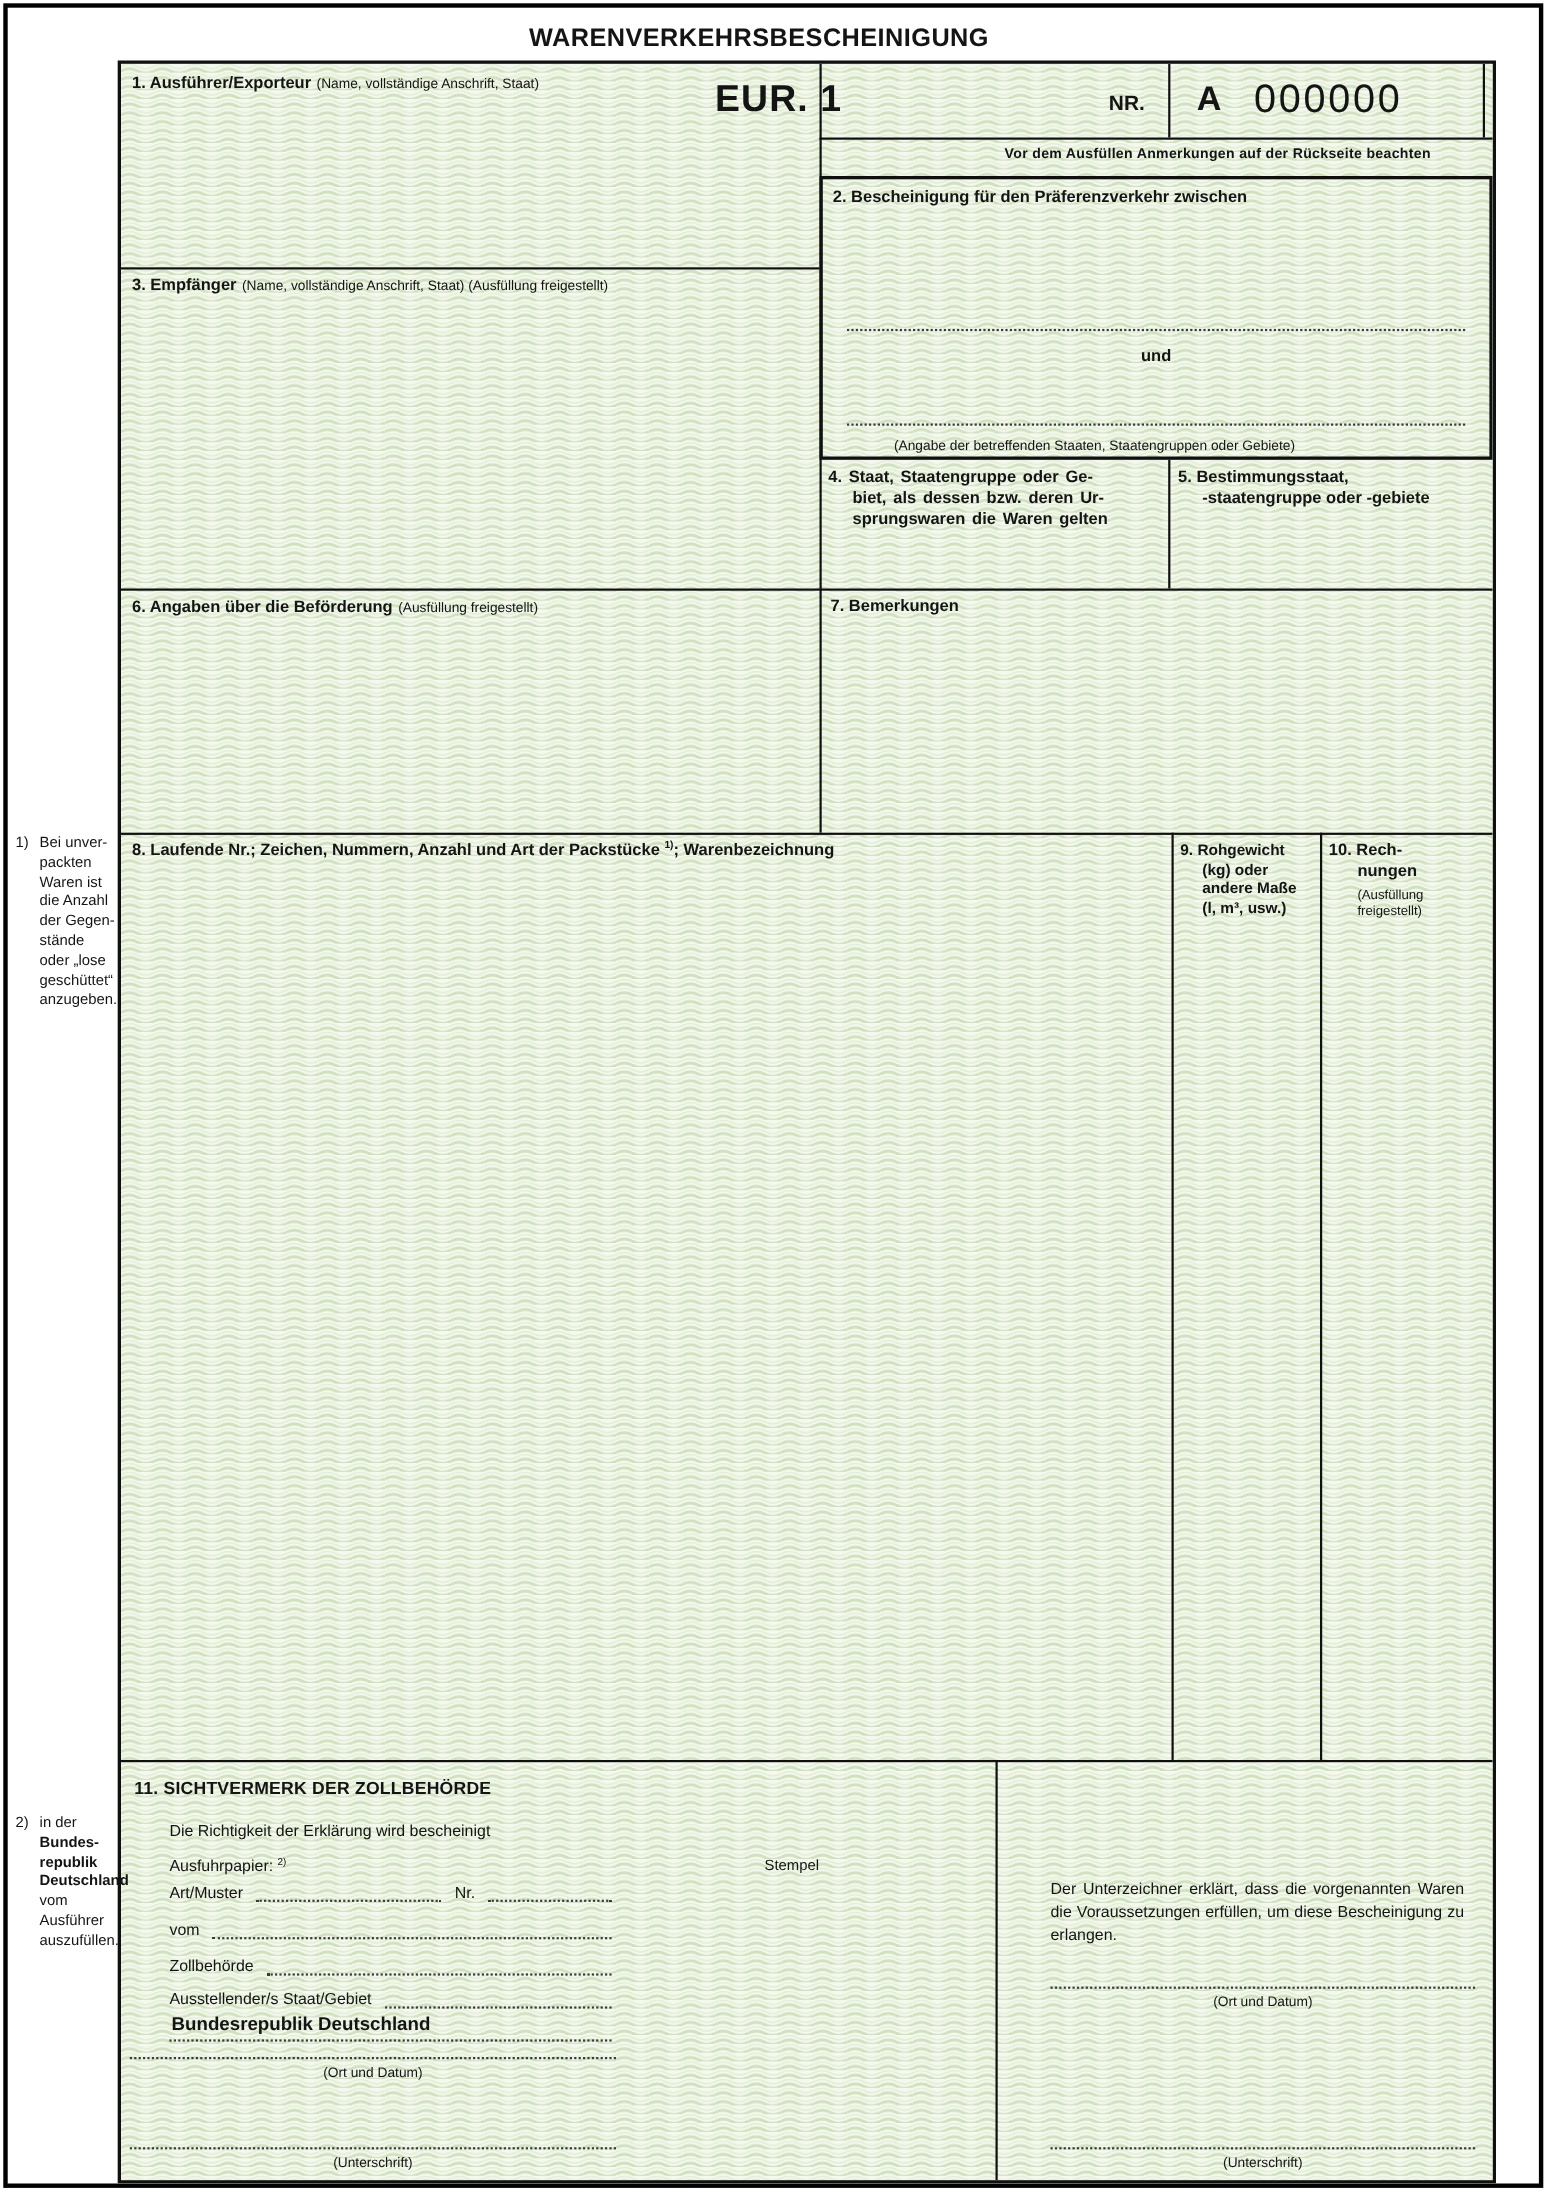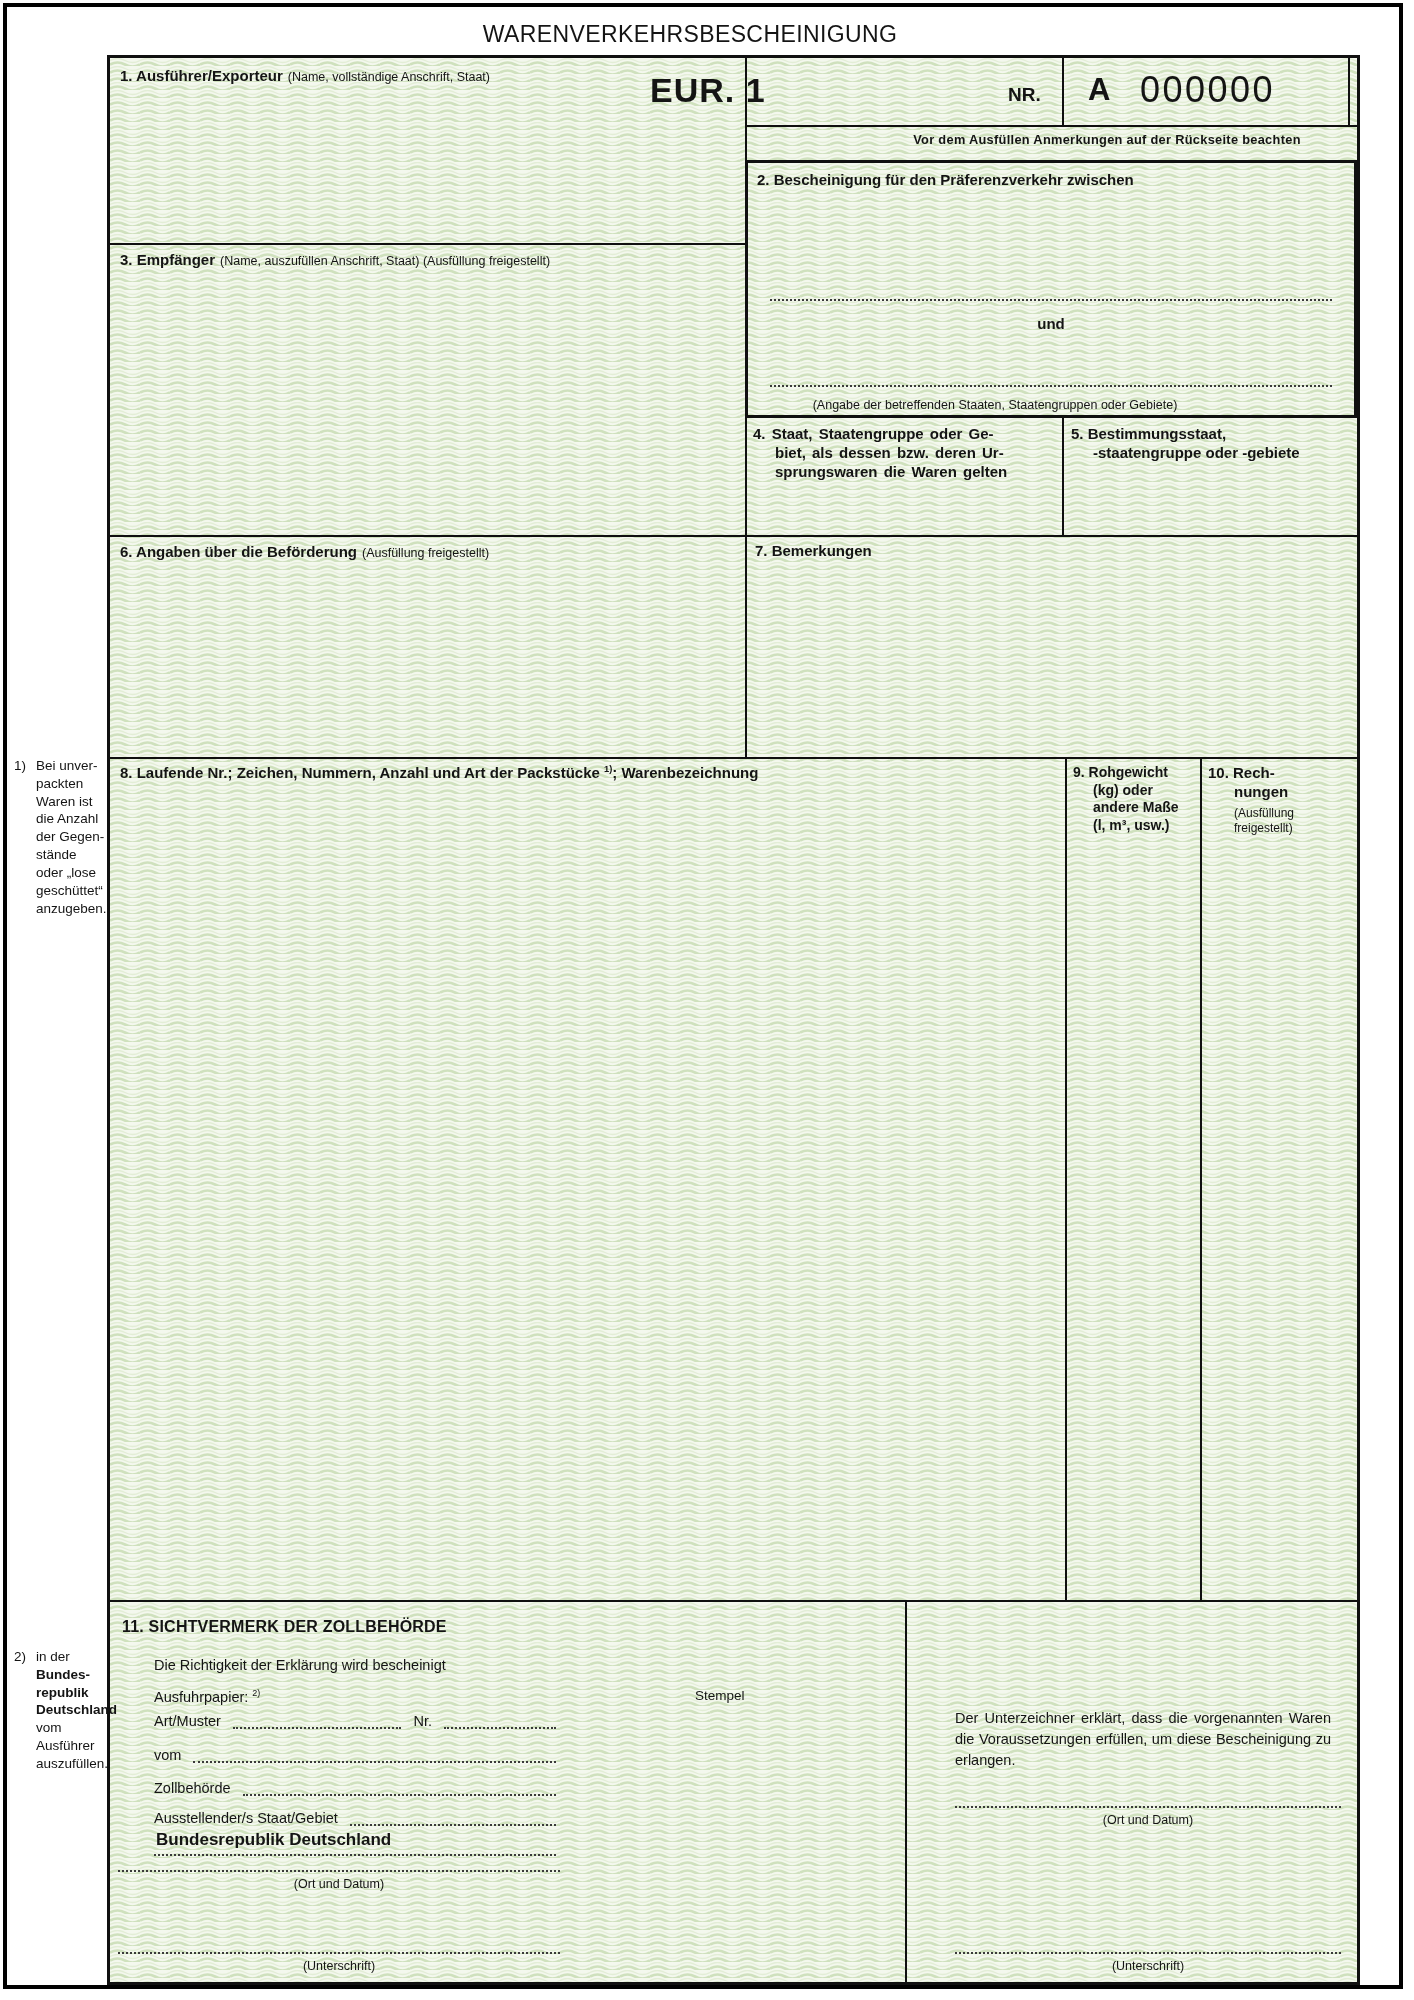--- a/index.html
+++ b/index.html
@@ -2,21 +2,21 @@
 <html><head>
 <meta charset="utf-8">
 <style>
   html,body{margin:0;padding:0;}
   body{
     width:1414px;height:2000px;background:#ffffff;position:relative;
     font-family:"Liberation Sans","DejaVu Sans",sans-serif;color:#141414;
     -webkit-font-smoothing:antialiased;
   }
   .frame{position:absolute;left:3px;top:3px;width:1400px;height:1986px;border:4px solid #000;box-sizing:border-box;pointer-events:none;}
-  .doc-title{position:absolute;top:21px;left:0;width:1380px;text-align:center;font-weight:normal;font-size:23px;letter-spacing:.4px;}
+  .doc-title{position:absolute;top:21px;left:0;width:1380px;text-align:center;font-weight:bold;font-size:23px;letter-spacing:.4px;}
   .form{position:absolute;left:107px;top:55px;width:1253px;height:1930px;border:3px solid #101010;box-sizing:border-box;background:#f3f8ed;overflow:hidden;}
   .guilloche{position:absolute;left:0;top:0;width:100%;height:100%;z-index:0;}
   .vl,.hl{position:absolute;background:#101010;z-index:2;}
   .vl{width:2px;}
   .hl{height:2px;}
   .lab{position:absolute;z-index:3;line-height:1.25;}
   .b{font-weight:bold;font-size:15px;}
   .hint{font-size:12.5px;margin-left:5px;}
   .pre{white-space:pre-line;}
   .hang22{padding-left:22px;text-indent:-22px;}
@@ -97,21 +97,21 @@
     <div class="lab" style="left:9px;top:7px">
       <span class="b">2. Bescheinigung für den Präferenzverkehr zwischen</span>
     </div>
     <div class="dotline" style="left:22px;top:136px;width:562px"></div>
     <div class="lab b" style="left:0;top:152px;width:606px;text-align:center">und</div>
     <div class="dotline" style="left:22px;top:222px;width:562px"></div>
     <div class="centercap" style="left:0;top:235px;width:494px">(Angabe der betreffenden Staaten, Staatengruppen oder Gebiete)</div>
   </div>
 
   <div class="lab" style="left:10px;top:192px">
-    <span class="b">3. Empfänger</span><span class="hint">(Name, auszufüllen Anschrift, Staat) (Ausfüllung freigestellt)</span>
+    <span class="b">3. Empfänger</span><span class="hint">(Name, vollständige Anschrift, Staat) (Ausfüllung freigestellt)</span>
   </div>
 
   <div class="lab b pre hang22" style="left:643px;top:367px;width:302px;word-spacing:2px">4. Staat, Staatengruppe oder Ge-
 biet, als dessen bzw. deren Ur-
 sprungswaren die Waren gelten</div>
   <div class="lab b pre hang22" style="left:961px;top:367px;width:282px">5. Bestimmungsstaat,
 -staatengruppe oder -gebiete</div>
 
   <div class="lab" style="left:10px;top:484px">
     <span class="b">6. Angaben über die Beförderung</span><span class="hint">(Ausfüllung freigestellt)</span>

